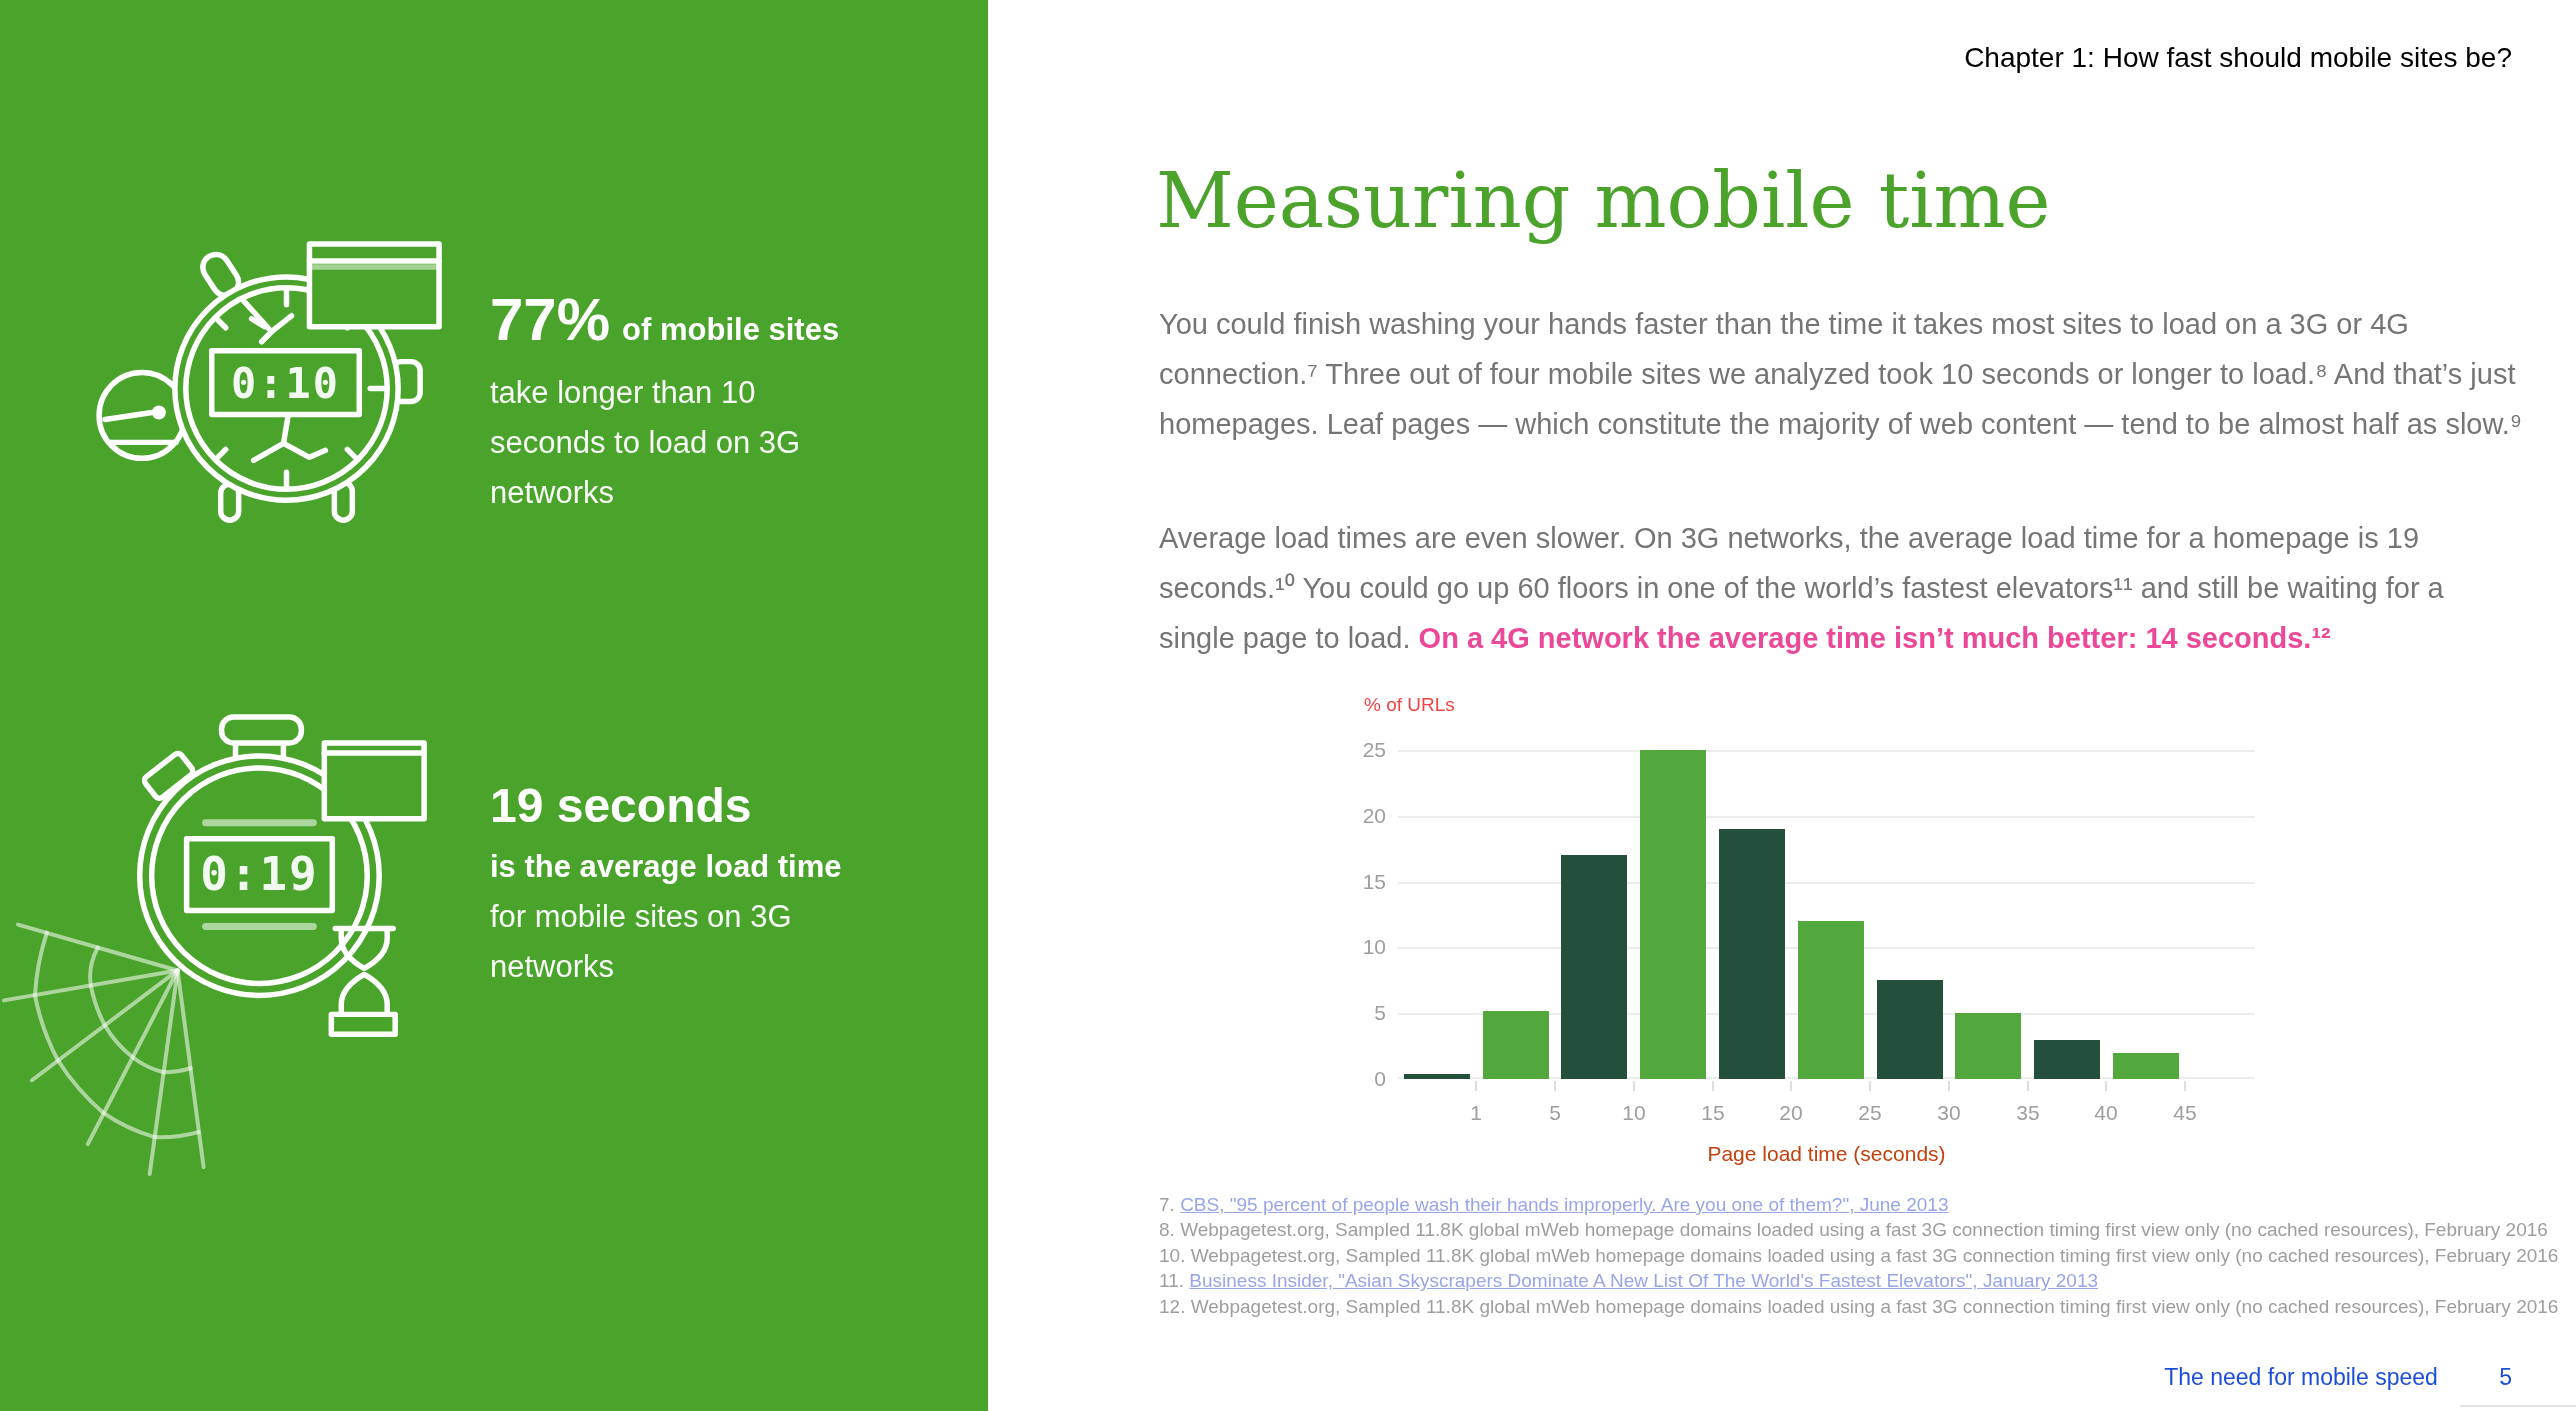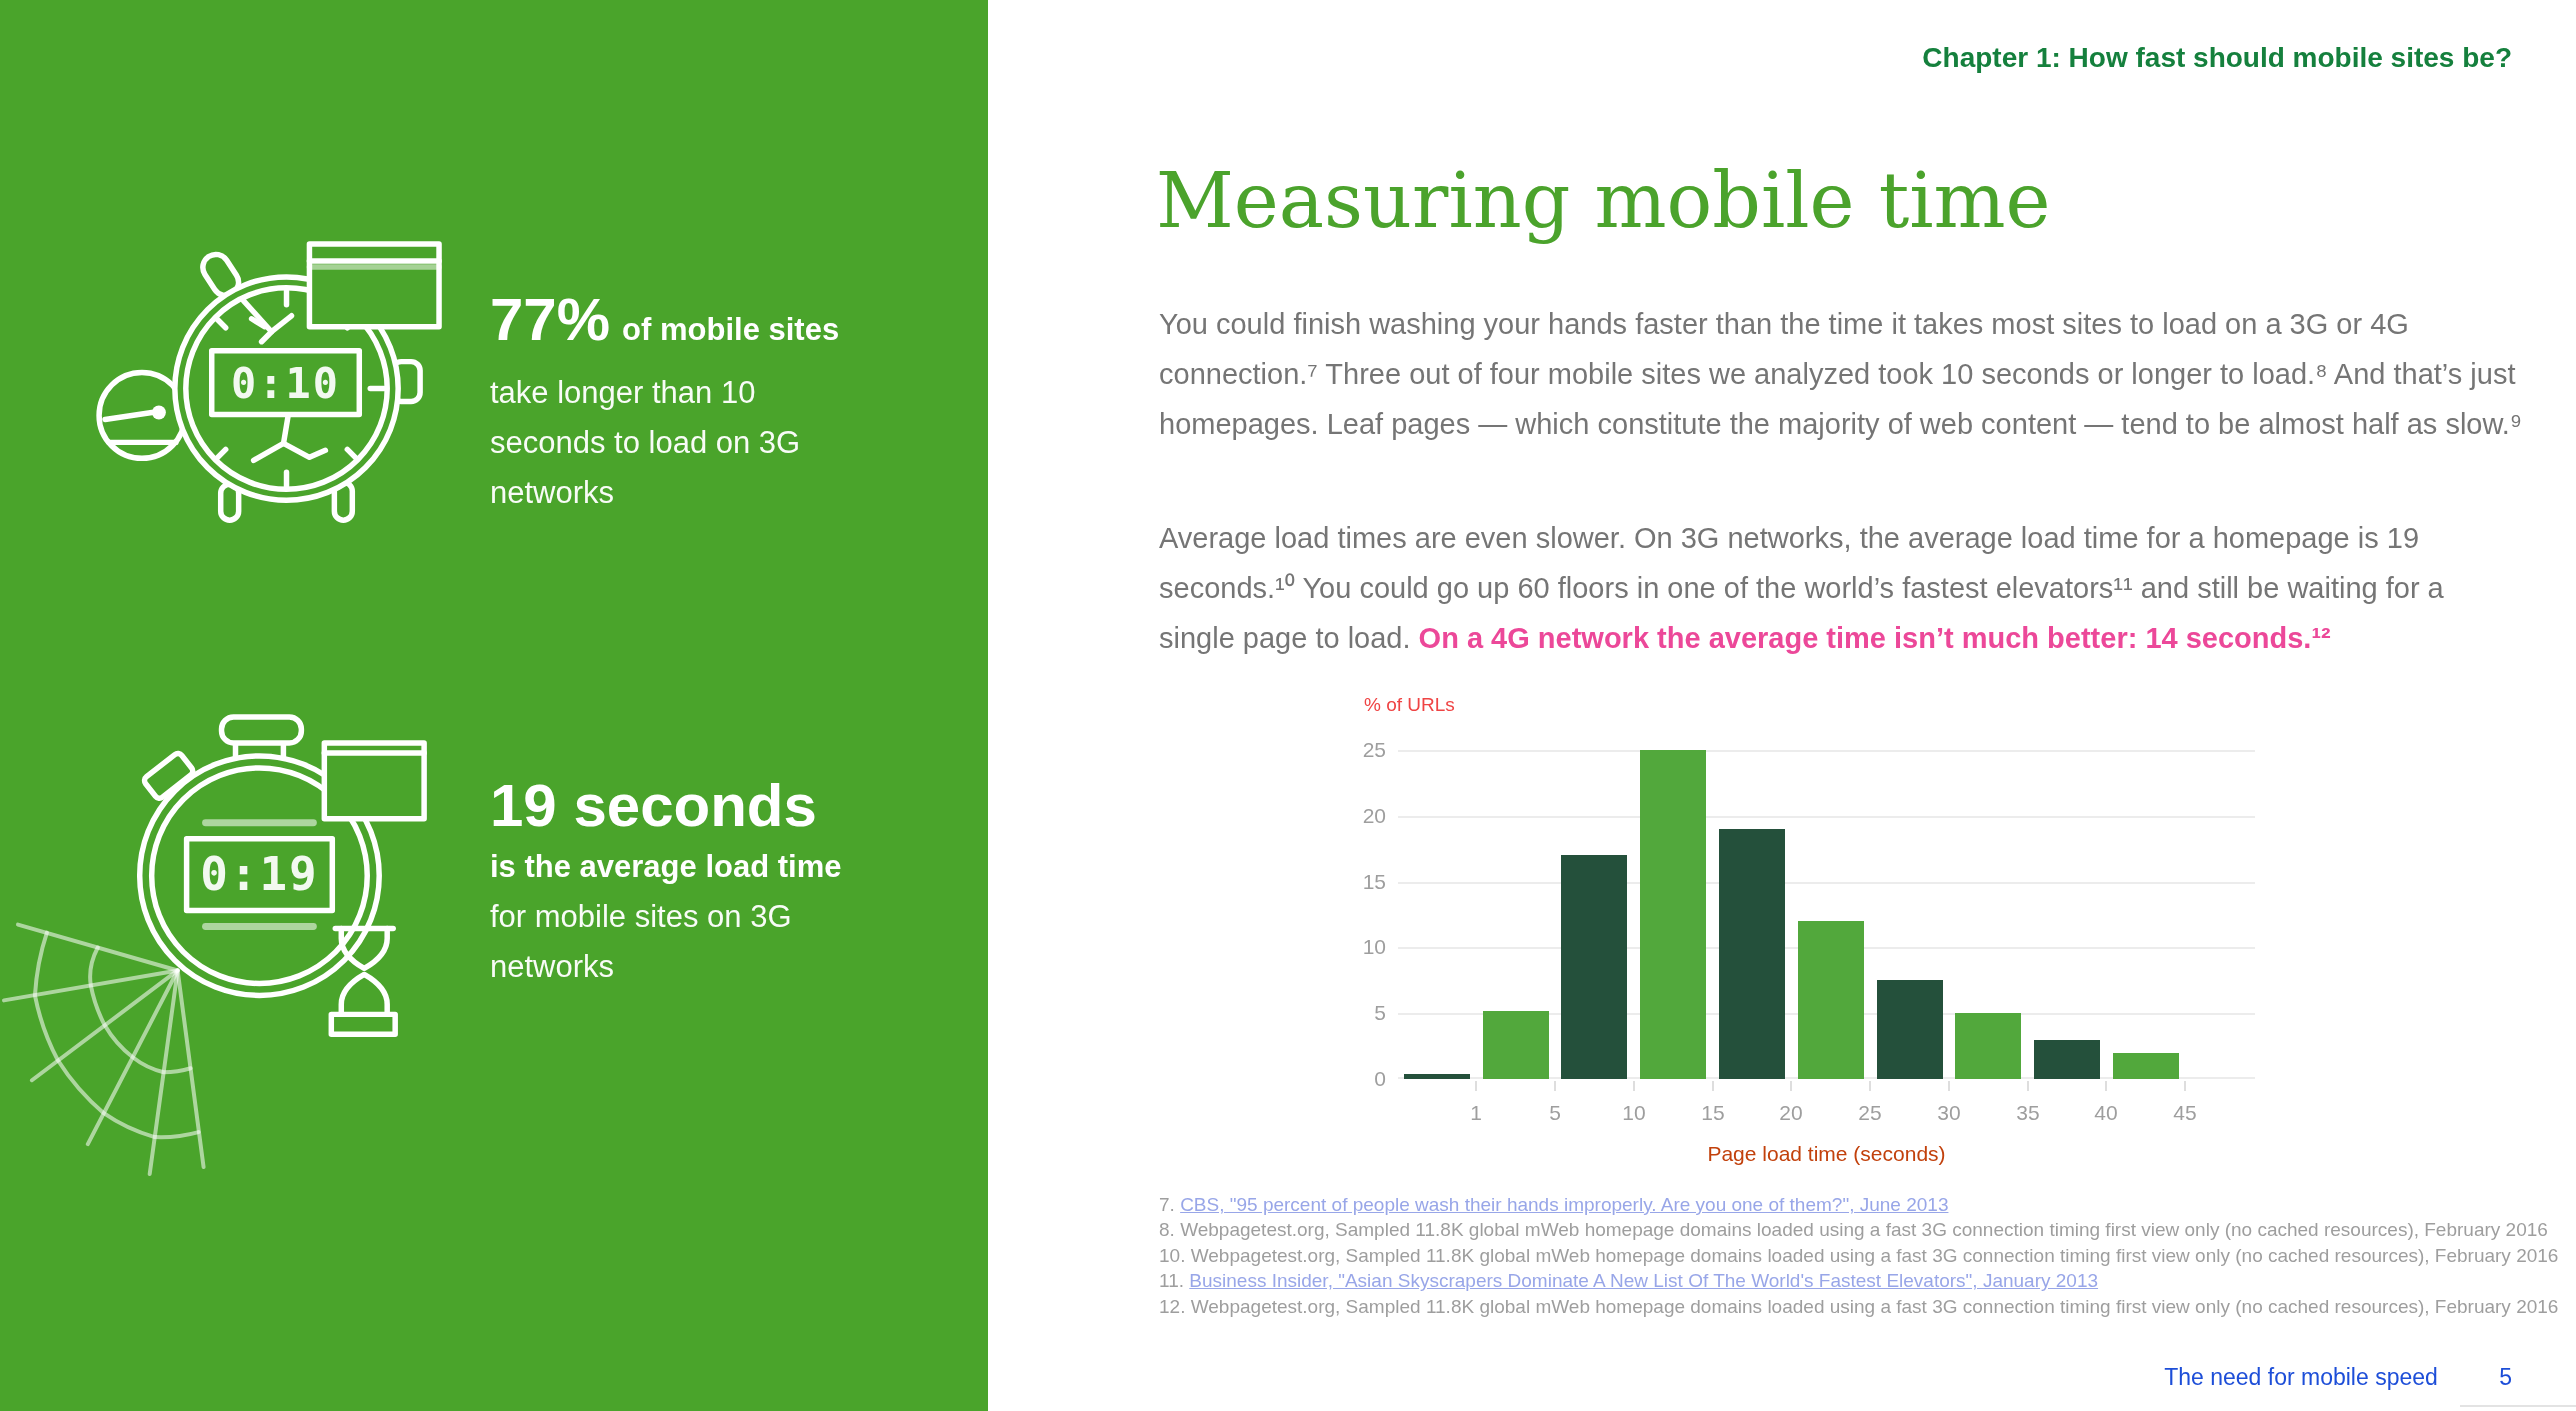--- a/index.html
+++ b/index.html
@@ -13,31 +13,31 @@
   
   .left-panel{position:absolute;left:0;top:0;width:988px;height:1412px;background:#4AA42B;}
   .ill1{position:absolute;left:95px;top:239px;width:389px;height:329px;}
   .ill2{position:absolute;left:0;top:713px;width:479px;height:479px;}
   .stat{position:absolute;width:449px;color:#fff;}
   .stat1{left:490px;top:287px;}
   .stat2{left:490px;top:770px;}
   .stat-head{line-height:66px;white-space:nowrap;}
   .stat-big{font-size:60px;font-weight:700;margin-top:32px;}
   .stat-tail{font-size:31px;font-weight:700;margin-left:12px;}
-  .stat-big2{font-size:60px;font-weight:700;line-height:72px;}
+  .stat-big2{font-size:48px;font-weight:700;line-height:72px;}
   .stat-lead{font-size:31px;font-weight:700;line-height:50px;}
   .stat-body{font-size:31px;font-weight:400;line-height:50px;color:rgba(255,255,255,.96);white-space:pre-line;}
   .ill-stroke{fill:none;stroke:#ffffff;stroke-width:5.5;stroke-linecap:round;stroke-linejoin:round;}
   .ill-fill{fill:#4AA42B;stroke:#ffffff;stroke-width:5.5;stroke-linejoin:round;}
   .ill-soft{fill:none;stroke:rgba(255,255,255,.55);stroke-width:7;stroke-linecap:round;}
   .ill-web{fill:none;stroke:rgba(255,255,255,.55);stroke-width:4;stroke-linecap:round;}
   .clock-text{font-family:"DejaVu Sans Mono",monospace;font-weight:bold;fill:rgba(255,255,255,.93);letter-spacing:2px;text-anchor:middle;}
 
   
-  .chapter{position:absolute;top:42px;right:64px;font-size:28px;font-weight:700;color:#15803d;margin-left:35px;}
+  .chapter{position:absolute;top:42px;right:64px;font-size:28px;font-weight:400;color:#000000;margin-left:35px;}
   .title{position:absolute;left:1156px;top:156px;margin:0;font-family:"DejaVu Serif",serif;font-weight:400;font-size:76px;color:#4BA32C;}
   .para{position:absolute;left:1159px;width:1366px;margin:0;font-size:29px;line-height:50px;color:#757575;white-space:pre-line;}
   .p1{top:299px;}
   .p2{top:513px;}
   .para .bold{color:#ec4899;font-weight:700;}
 
   
   .chart{position:absolute;left:1336px;top:688px;width:947px;height:479px;}
   .ylabel{position:absolute;left:28px;top:6px;font-size:19px;color:#ef4444;}
   .plot{position:absolute;left:62px;top:62px;width:857px;height:329px;}

